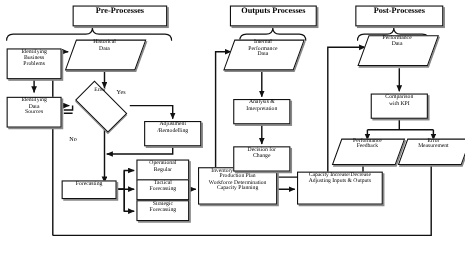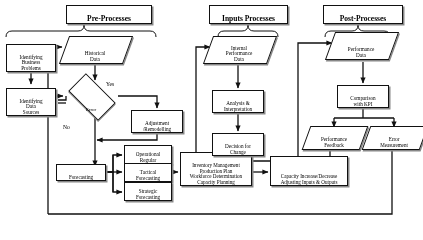--- a/index.html
+++ b/index.html
@@ -1,20 +1,20 @@
 <!DOCTYPE html>
 <html><head>
 <meta charset="utf-8">
 <style>
   html,body{margin:0;padding:0;background:#ffffff;}
   body{width:423px;height:238px;position:relative;overflow:hidden;
        font-family:"Liberation Serif", serif;color:#000;}
   #canvas{position:absolute;left:0;top:0;width:423px;height:238px;}
 
-  .node{position:absolute;box-sizing:border-box;display:flex;align-items:flex-end;
+  .node{position:absolute;box-sizing:border-box;display:flex;align-items:flex-start;
         justify-content:center;text-align:center;background:#ffffff;}
   .box{border:1px solid #111;box-shadow:1.5px 1.5px 0 #888;}
   .title-box{border:1px solid #111;box-shadow:1.5px 1.5px 0 #888;font-weight:bold;}
   .node .lbl{line-height:1.06;display:block;width:100%;padding:0 1px;}
 
   
   .para{border:none;background:transparent;}
   .para .skew{position:absolute;left:0;top:0;width:100%;height:100%;
         border:1px solid #111;background:#fff;transform:skewX(-20deg);
         box-shadow:1.5px 1.5px 0 #888;}
@@ -101,21 +101,21 @@
 
       <path d="M330,148 L330,158"></path>
 
     </g>
   </svg>
 
   <div class="node title-box" style="left:66px;top:5px;width:86px;height:19px;font-size:7.5px;">
     <span class="lbl">Pre-Processes</span>
   </div>
   <div class="node title-box" style="left:209px;top:5px;width:79px;height:19px;font-size:7.5px;">
-    <span class="lbl">Inputs Processes</span>
+    <span class="lbl">Outputs Processes</span>
   </div>
   <div class="node title-box" style="left:323px;top:5px;width:80px;height:19px;font-size:7.5px;">
     <span class="lbl">Post-Processes</span>
   </div>
 
   <div class="node box" style="left:6px;top:44px;width:50px;height:28px;font-size:5.2px;">
     <span class="lbl">Identifying<br>Business<br>Problems</span>
   </div>
 
   <div class="node box" style="left:6px;top:88px;width:50px;height:28px;font-size:5.2px;">

